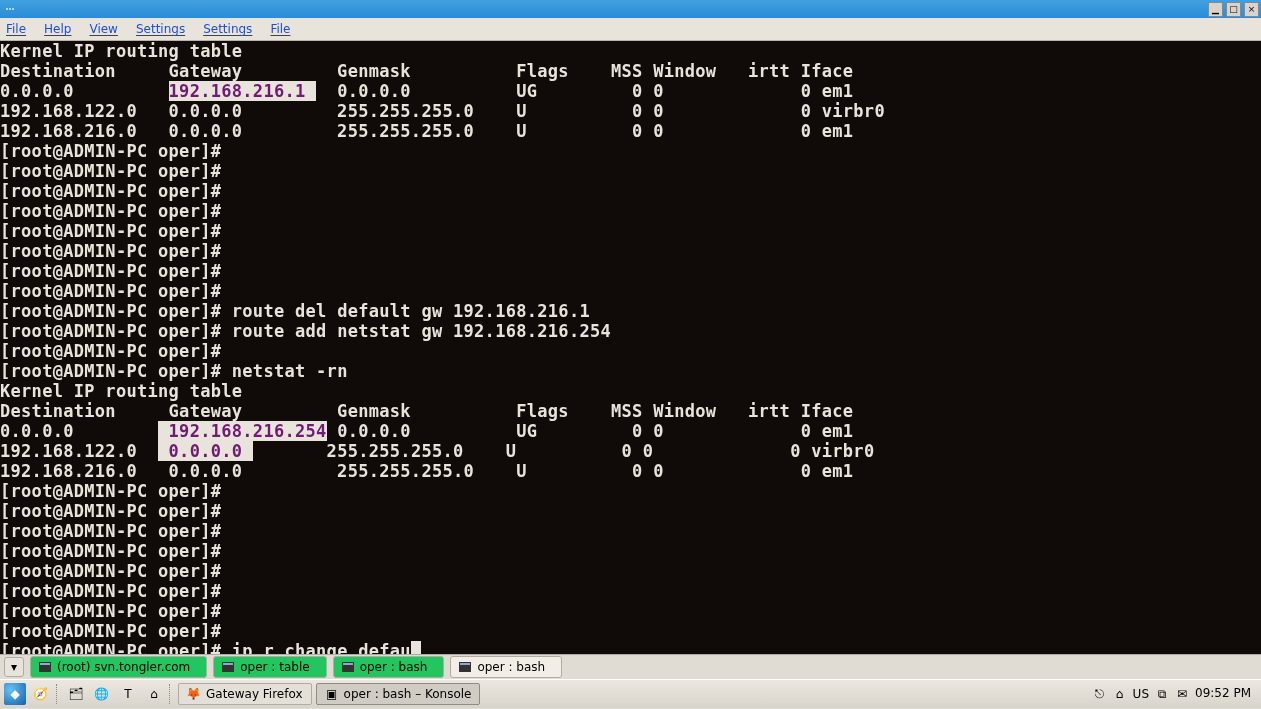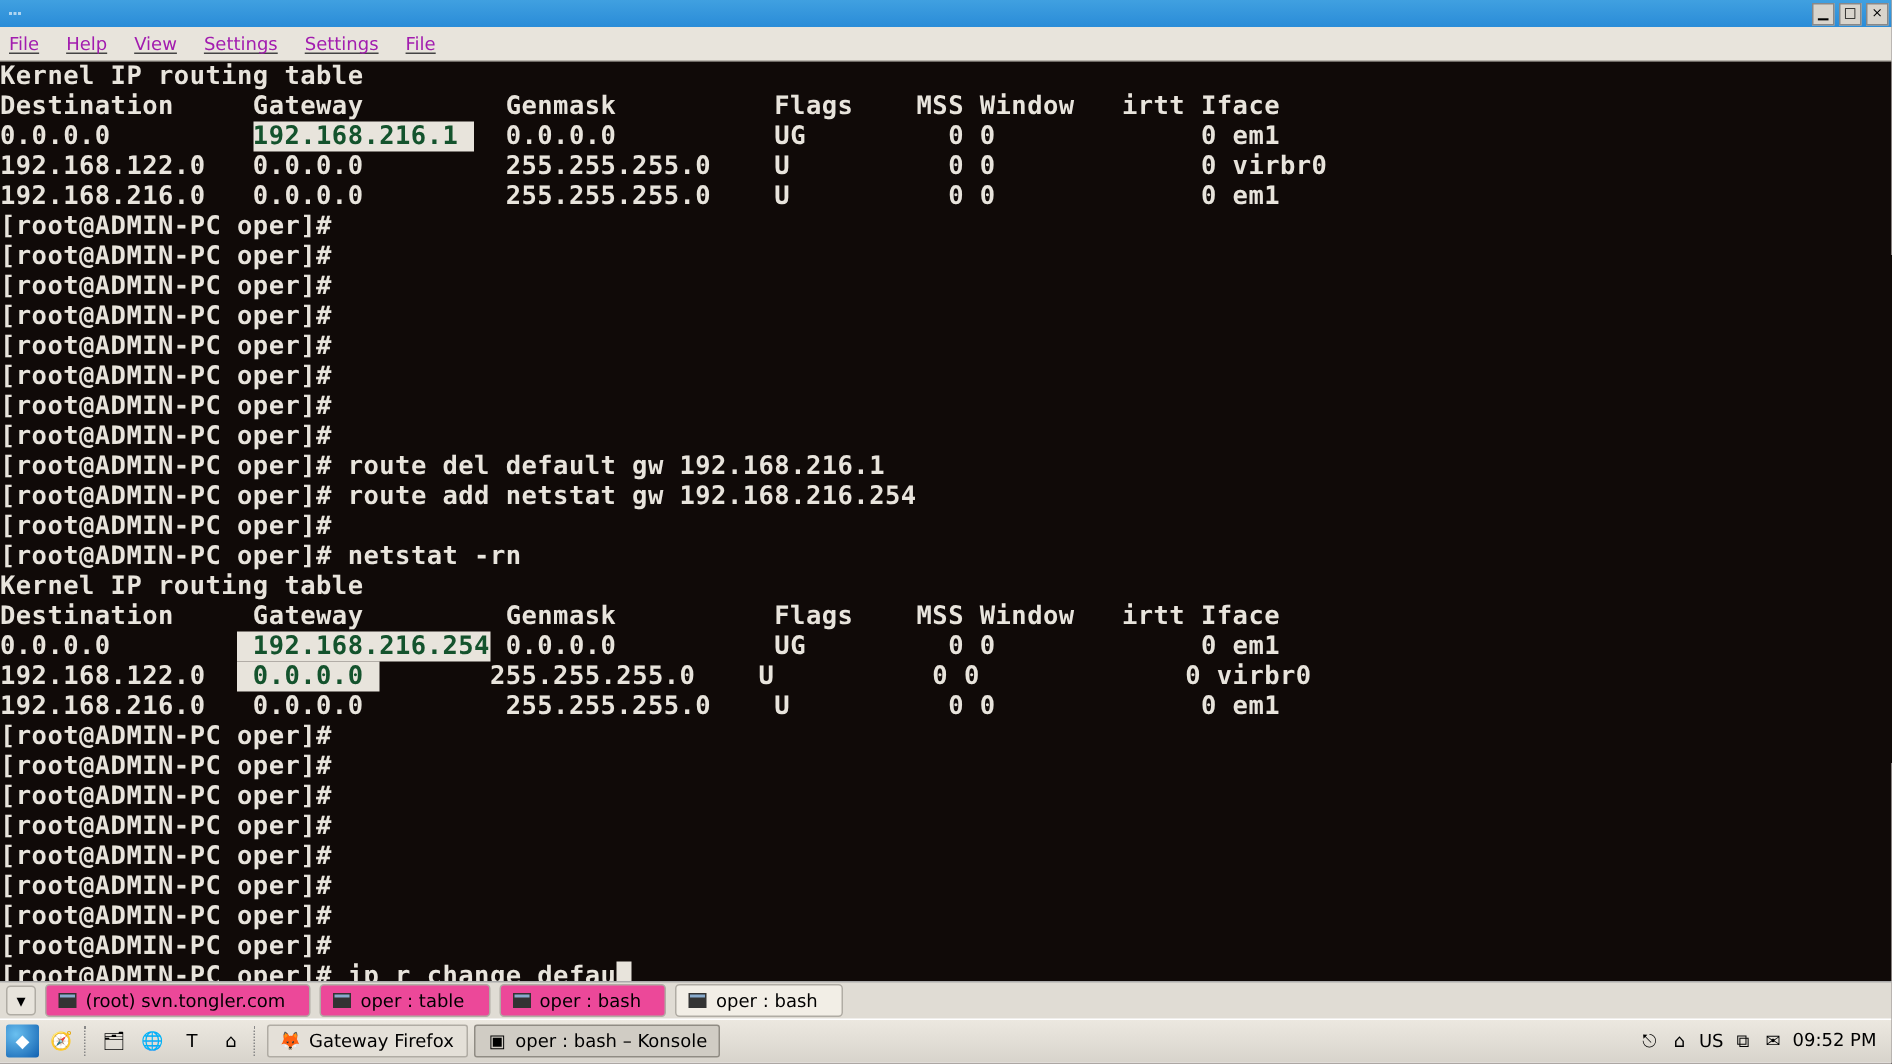--- a/index.html
+++ b/index.html
@@ -2,26 +2,26 @@
 <html><head>
 <meta charset="utf-8">
 <style>
   html,body{margin:0;padding:0;width:1261px;height:709px;font-family:"DejaVu Sans",sans-serif;font-size:12px;background:#e0dcd8;overflow:hidden;}
   .titlebar{height:18px;background:linear-gradient(to bottom,#40a0e0,#2a8cd8);display:flex;align-items:center;justify-content:flex-end;padding:0 2px;gap:3px;}
   .tb-dots{display:flex;gap:1px;margin-right:auto;margin-left:4px;}
   .tb-dot{width:2px;height:2px;background:#fff;opacity:.6;}
   .win-btn{width:13px;height:13px;background:#d8d4cc;border:1px solid #888;display:flex;align-items:center;justify-content:center;font-size:9px;line-height:1;}
   .menubar{height:22px;background:#e8e4dc;border-bottom:1px solid #b8b4ac;display:flex;align-items:center;padding:0 6px;gap:18px;}
   .menubar span{text-decoration:underline;text-decoration-color:#444;text-underline-offset:2px;}
-  .menubar .mi{color:#a21caf;}
+  .menubar .mi{color:#1d4ed8;}
   .terminal{background:#100a08;color:#e8e4dc;height:613px;font-family:"DejaVu Sans Mono","Liberation Mono",monospace;font-size:17px;line-height:20px;white-space:pre;padding:0;overflow:hidden;letter-spacing:0.3px;font-weight:bold;}
-  .hl{background:#e8e4dc;color:#14532d;}
+  .hl{background:#e8e4dc;color:#701a75;}
   .cursor{background:#e8e4dc;}
   .tabbar{height:24px;background:#e0dcd4;border-top:1px solid #aaa;display:flex;align-items:center;padding:0 4px;gap:6px;}
-  .term-tab{display:flex;align-items:center;gap:6px;padding:1px 16px 1px 8px;background:#ec4899;border:1px solid #b0aca4;border-radius:3px;height:18px;}
+  .term-tab{display:flex;align-items:center;gap:6px;padding:1px 16px 1px 8px;background:#22c55e;border:1px solid #b0aca4;border-radius:3px;height:18px;}
   .term-tab.active{background:#f2eee6;}
   .term-tab-icon{width:12px;height:10px;background:#333;position:relative;}
   .term-tab-icon:after{content:"";position:absolute;top:1px;left:1px;width:10px;height:2px;background:#8ac;}
   .spacer{flex:1;}
   .newtab{width:18px;height:18px;border:1px solid #b0aca4;background:#e8e4dc;border-radius:3px;display:flex;align-items:center;justify-content:center;}
   .taskbar{height:28px;background:linear-gradient(to bottom,#ece8e0,#d8d4cc);border-top:1px solid #fff;display:flex;align-items:center;padding:0 4px;gap:4px;}
   .tb-icon{width:22px;height:22px;display:flex;align-items:center;justify-content:center;border-radius:2px;}
   .launch-k{background:radial-gradient(circle at 30% 30%,#6ac0f0,#1060b0);color:#fff;}
   .tb-sep{width:4px;height:20px;border-left:1px dotted #888;}
   .task-btn{height:20px;padding:0 8px;background:#e4e0d8;border:1px solid #b0aca4;display:flex;align-items:center;gap:5px;border-radius:2px;}

